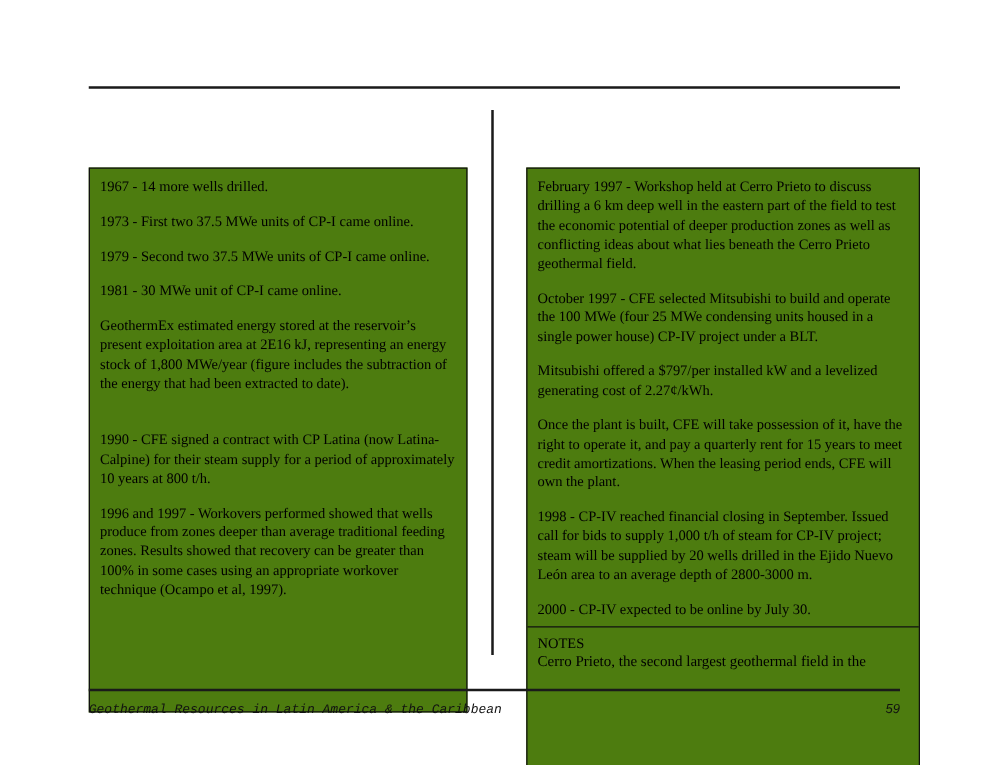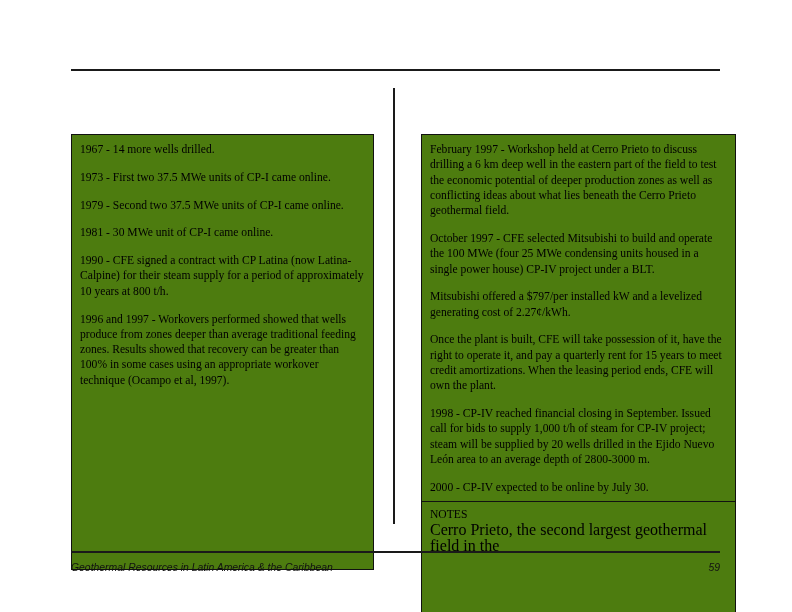--- a/index.html
+++ b/index.html
@@ -86,21 +86,21 @@
   p.gap-after {
     margin-bottom: 30px;
   }
   p.notes-head {
     margin: 0 0 0 0;
     font-size: 11.6px;
     line-height: 15.3px;
   }
   p.notes-line {
     margin: 0;
-    font-size: 16px;
+    font-size: 12px;
     line-height: 15.3px;
   }
 
   
   .footer-rule {
     position: absolute;
     left: 71px;
     top: 551px;
     width: 649px;
     height: 2px;
@@ -115,20 +115,21 @@
     font-family: "Liberation Sans", "DejaVu Sans", sans-serif;
     font-style: italic;
     font-size: 10.4px;
     line-height: 14px;
     color: #111111;
   }
   .footer-title {
     position: absolute;
     left: 0;
     top: 0;
+    font-family: Liberation Mono, monospace;
   }
   .footer-page {
     position: absolute;
     right: 0;
     top: 0;
   }
 </style>
 </head>
 <body>
 
@@ -139,20 +140,21 @@
   <div class="columns">
 
     <div class="gutter-rule"></div>
 
     <div class="col col-left">
       <div class="cell">
         <p class="para">1967 - 14 more wells drilled.</p>
         <p class="para">1973 - First two 37.5 MWe units of CP-I came online.</p>
         <p class="para">1979 - Second two 37.5 MWe units of CP-I came online.</p>
         <p class="para">1981 - 30 MWe unit of CP-I came online.</p>
+        <p class="para gap-after">GeothermEx estimated energy stored at the reservoir’s present exploitation area at 2E16 kJ, representing an energy stock of 1,800 MWe/year (figure includes the subtraction of the energy that had been extracted to date).</p>
         <p class="para">1990 - CFE signed a contract with CP Latina (now Latina-Calpine) for their steam supply for a period of approximately 10 years at 800 t/h.</p>
         <p class="para">1996 and 1997 - Workovers performed showed that wells produce from zones deeper than average traditional feeding zones.  Results showed that recovery can be greater than 100% in some cases using an appropriate workover technique (Ocampo et al, 1997).</p>
       </div>
     </div>
 
     <div class="col col-right">
       <div class="cell">
         <p class="para">February 1997 - Workshop held at Cerro Prieto to discuss drilling a 6 km deep well in the eastern part of the field to test the economic potential of deeper production zones as well as conflicting ideas about what lies beneath the Cerro Prieto geothermal field.</p>
         <p class="para">October 1997 - CFE selected Mitsubishi to build and operate the 100 MWe (four 25 MWe condensing units housed in a single power house) CP-IV project under a BLT.</p>
         <p class="para">Mitsubishi offered a $797/per installed kW and a levelized generating cost of 2.27¢/kWh.</p>

